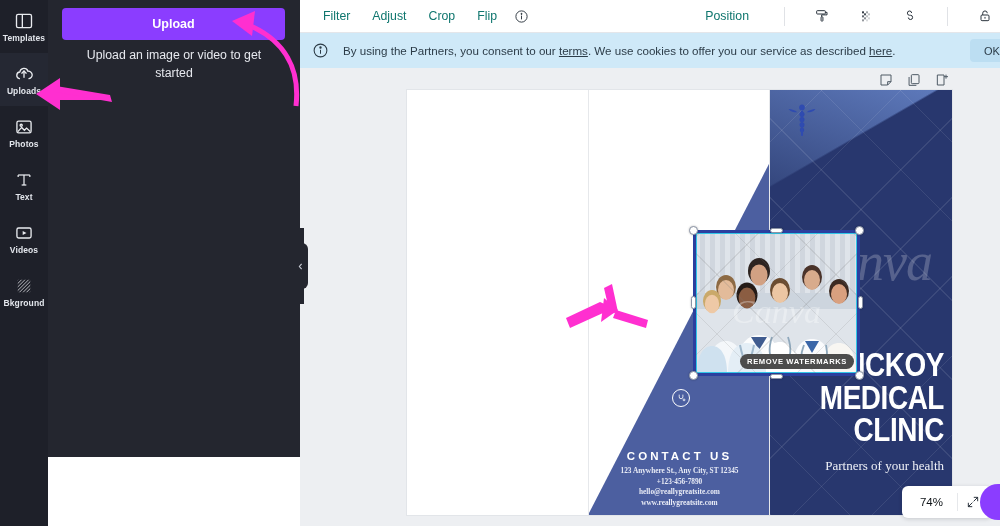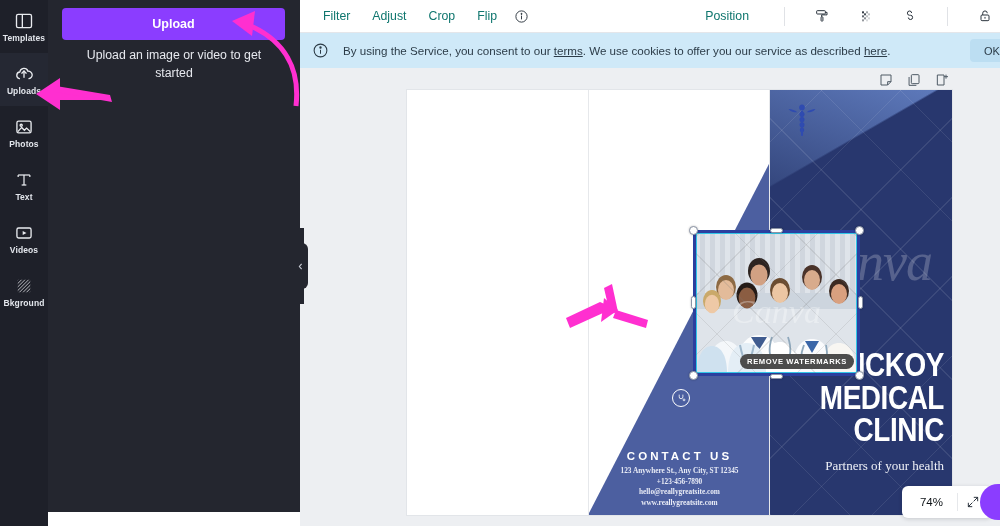--- a/index.html
+++ b/index.html
@@ -38,21 +38,21 @@
   .rail-item .rl-lbl {
     font-size: 8.5px; letter-spacing: .1px;
     color: #e3e6ec; line-height: 1; white-space: nowrap;
     font-weight: 600;
   }
   .rail-spacer { flex: 1 1 auto; }
 
   
   .panel {
     position: absolute; left: 48px; top: 0;
-    width: 252px; height: 512px;
+    width: 252px; height: 457px;
     background: #24262f;
     z-index: 15;
   }
   .upload-btn {
     position: absolute; left: 14px; top: 8px;
     width: 223px; height: 32px;
     background: #8b3dff;
     border: none; border-radius: 4px;
     color: #fff; font-size: 12.5px; font-weight: 700;
     font-family: "Liberation Sans", sans-serif;
@@ -486,21 +486,21 @@
   </div>
 
   <div class="cookie">
     <span class="cookie-ico">
       <svg viewBox="0 0 24 24" width="17" height="17" fill="none" stroke="currentColor" stroke-width="1.5">
         <circle cx="12" cy="12" r="9"></circle>
           <line x1="12" y1="11" x2="12" y2="16.6"></line>
           <circle cx="12" cy="7.8" r=".9" fill="currentColor"></circle>
       </svg>
     </span>
-    <span class="cookie-text"><span>By using the Service, you consent to our </span><u>terms</u><span>. We use cookies to offer you our service as described </span><u>here</u><span>.</span></span>
+    <span class="cookie-text"><span>By using the Partners, you consent to our </span><u>terms</u><span>. We use cookies to offer you our service as described </span><u>here</u><span>.</span></span>
     <div class="cookie-ok">OK</div>
   </div>
 
   <div class="canvas-area">
 
     <div class="page-tools">
       <span class="pt">
         <svg viewBox="0 0 24 24" width="16" height="16" fill="none" stroke="currentColor" stroke-width="1.5">
           <path d="M4.5 4.5h15v10l-5 5h-10z"></path>
             <path d="M19.5 14.5h-5v5"></path>

